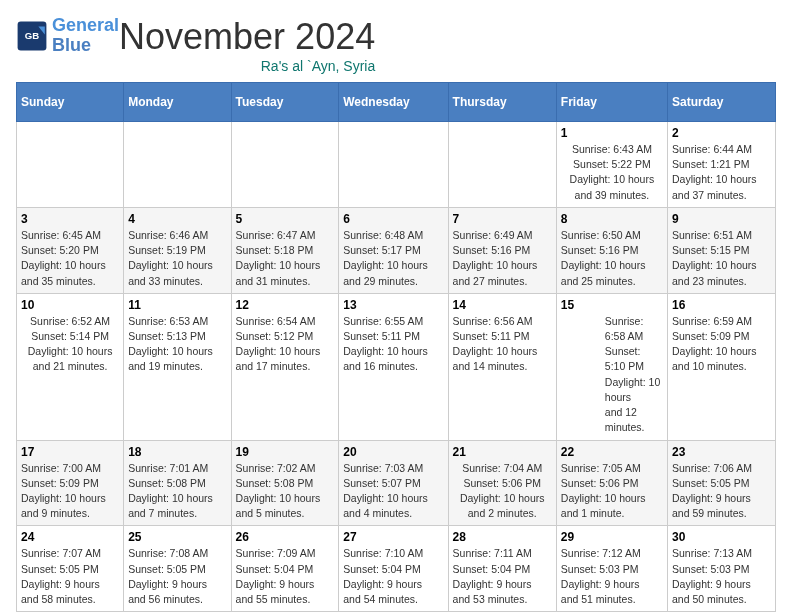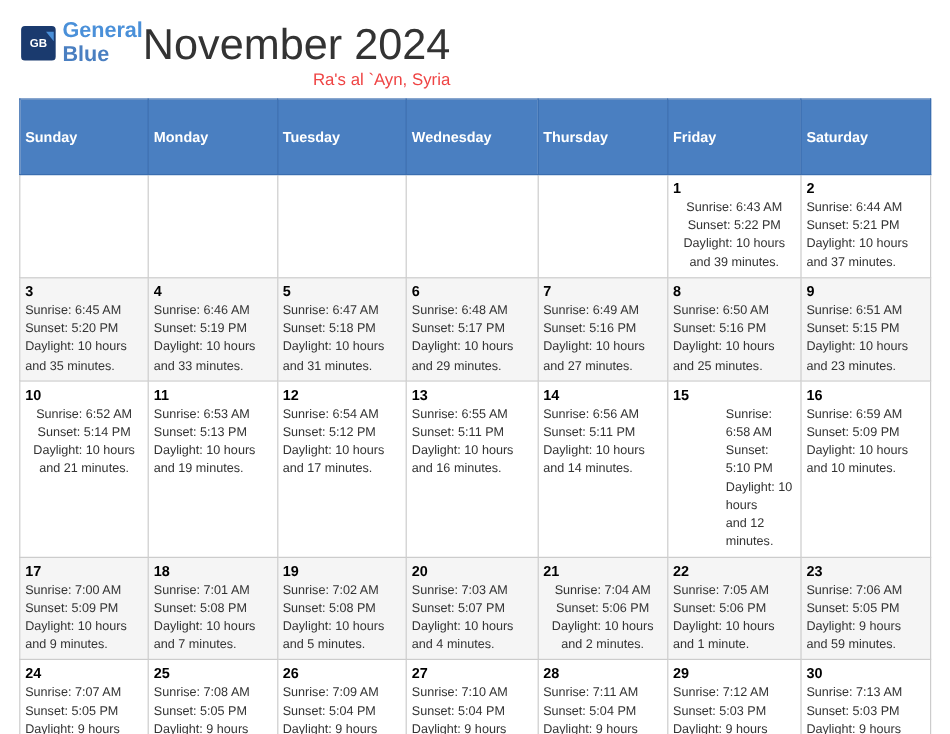--- a/index.html
+++ b/index.html
@@ -36,31 +36,31 @@
     .title-block {
       text-align: right;
     }
     .month-title {
       font-size: 36px;
       color: #333;
       font-weight: normal;
     }
     .location {
       font-size: 14px;
-      color: #ef4444;
+      color: #0f766e;
     }
     table {
       width: 100%;
       border-collapse: collapse;
       font-size: 11px;
     }
     thead th {
       background-color: #4a7fc1;
       color: #fff;
-      padding: 24px 4px;
+      padding: 12px 4px;
       text-align: left;
       font-size: 12px;
       border: 1px solid #3a6daf;
     }
     tbody td {
       border: 1px solid #ccc;
       vertical-align: top;
       padding: 4px;
       height: 78px;
       width: 113px;
@@ -130,21 +130,21 @@
         <td>
           <div class="day-num">1</div>
           <div class="day-info" style="white-space: pre-line; text-align: center;">Sunrise: 6:43 AM
 Sunset: 5:22 PM
 Daylight: 10 hours
 and 39 minutes.</div>
         </td>
         <td>
           <div class="day-num">2</div>
           <div class="day-info" style="white-space: pre-line;">Sunrise: 6:44 AM
-Sunset: 5:21 PM
+Sunset: 1:21 PM
 Daylight: 10 hours
 and 37 minutes.</div>
         </td>
       </tr>
       <tr>
         <td>
           <div class="day-num">3</div>
           <div class="day-info" style="white-space: pre-line;">Sunrise: 6:45 AM
 Sunset: 5:20 PM
 Daylight: 10 hours

